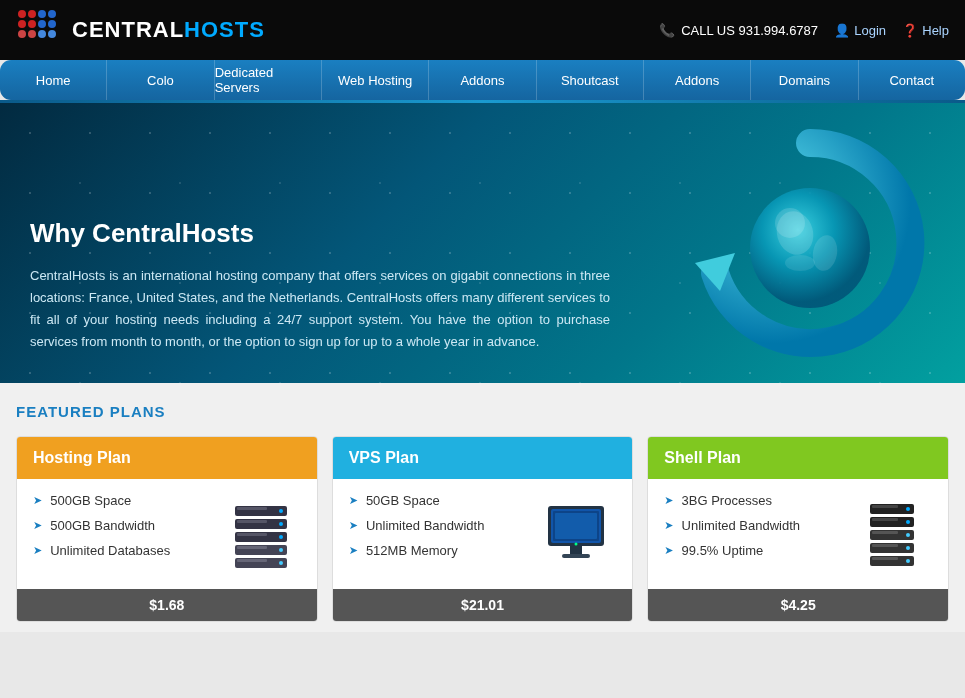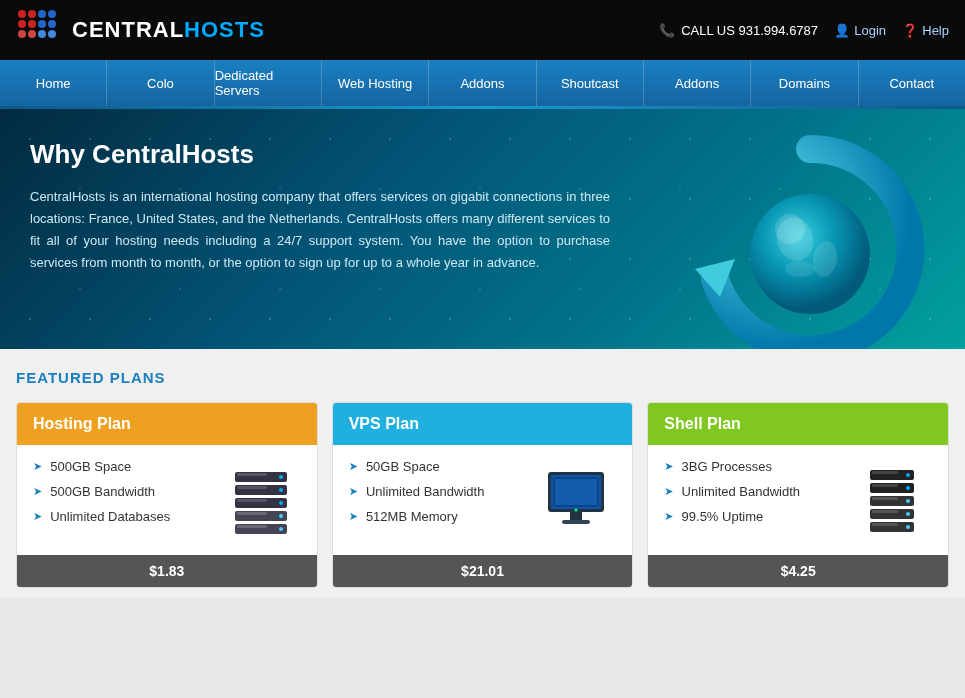--- a/index.html
+++ b/index.html
@@ -49,45 +49,46 @@
       text-decoration: none;
       display: flex;
       align-items: center;
       gap: 4px;
     }
 
     
     #nav {
       background: linear-gradient(to bottom, #1a7fc1, #1565a0);
       display: flex;
-      height: 46px;
+      height: 40px;
+      border-radius: 11px;
     }
     .nav-item {
       flex: 1;
       display: flex;
       align-items: center;
       justify-content: center;
       color: white;
       font-size: 13px;
       font-weight: 500;
       cursor: pointer;
       border-right: 1px solid rgba(255,255,255,0.2);
       text-decoration: none;
       transition: background 0.2s;
     }
     .nav-item:last-child { border-right: none; }
 
     
     #hero {
       background: linear-gradient(135deg, #022a40 0%, #035678 40%, #01768a 70%, #02a0a0 100%);
-      height: 240px;
+      height: 280px;
       position: relative;
       overflow: hidden;
       display: flex;
-      align-items: flex-start;
+      align-items: flex-end;
     }
     #hero-content {
       padding: 30px 30px;
       max-width: 640px;
       position: relative;
       z-index: 2;
     }
     #hero-title {
       color: white;
       font-size: 26px;
@@ -334,21 +335,21 @@
             <rect x="10" y="44" width="52" height="10" rx="2" fill="#445"></rect>
             <rect x="12" y="45" width="30" height="3" rx="1" fill="#667"></rect>
             <circle cx="56" cy="49" r="2" fill="#4cf"></circle>
             <rect x="10" y="57" width="52" height="10" rx="2" fill="#445"></rect>
             <rect x="12" y="58" width="30" height="3" rx="1" fill="#667"></rect>
             <circle cx="56" cy="62" r="2" fill="#4cf"></circle>
           </svg>
         </div>
       </div>
       <div class="plan-footer hosting-footer">
-        <span>$1.83</span>
+        <span>$1.68</span>
       </div>
     </div>
 
     <div class="plan-card">
       <div class="plan-header vps">
         <span>VPS Plan</span>
       </div>
       <div class="plan-body">
         <div class="plan-features">
           <div class="plan-feature">

